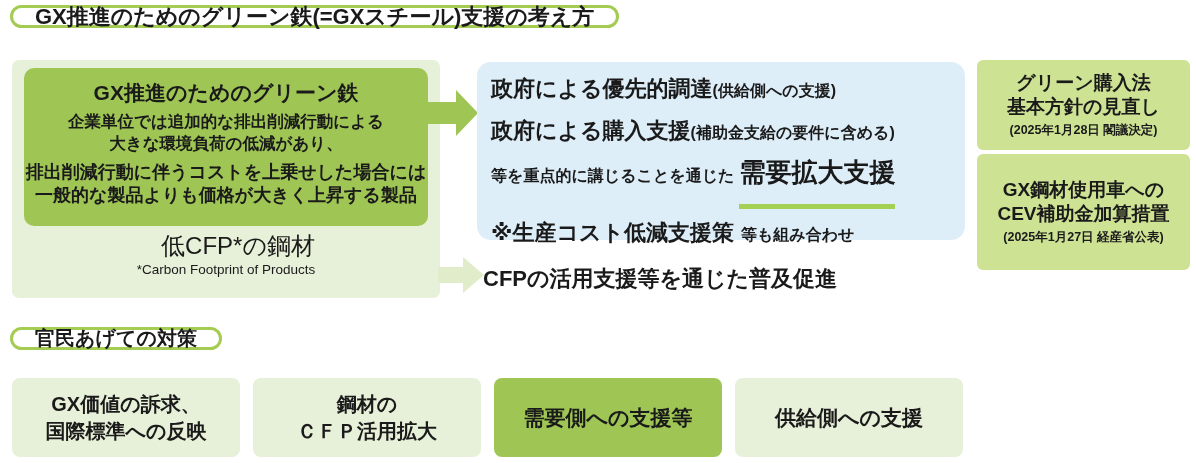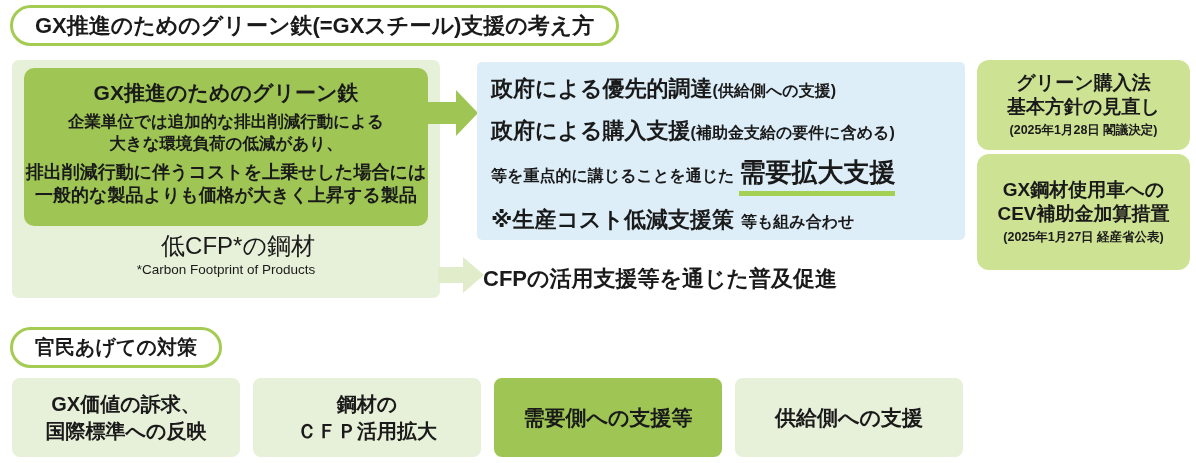--- a/index.html
+++ b/index.html
@@ -3,21 +3,21 @@
 <meta charset="utf-8">
 <style>
   html,body{margin:0;padding:0;background:#ffffff;}
   #page{
     position:relative;width:1196px;height:463px;background:#ffffff;
     font-family:"Liberation Sans","DejaVu Sans",sans-serif;color:#1a1a1a;
     overflow:hidden;
   }
   
   .pill{
-    position:absolute;box-sizing:border-box;height:41px;
+    position:absolute;box-sizing:border-box;height:23px;
     border:3px solid #a4cb52;border-radius:22px;background:#ffffff;
     display:inline-flex;align-items:center;padding:0 22px;
     font-weight:bold;white-space:nowrap;
   }
   #title-pill{left:10px;top:5px;font-size:22px;}
   #section-badge{left:10px;top:327px;font-size:20px;}
   
   #green-steel-panel{
     position:absolute;left:12px;top:60px;width:428px;height:238px;
     background:#e7f0d8;border-radius:7px;
@@ -39,42 +39,42 @@
   }
   
   .arrow-svg{position:absolute;display:block;}
   #main-arrow{left:428px;top:90px;}
   #main-arrow polygon{fill:#9fc655;}
   #light-arrow{left:438px;top:257px;}
   #light-arrow polygon{fill:#e1edca;}
   
   #support-box{
     position:absolute;left:477px;top:62px;width:488px;height:178px;
-    box-sizing:border-box;background:#ddeef9;border-radius:5px;
+    box-sizing:border-box;background:#ddeef9;border-radius:14px;
     padding:12px 0 0 14px;
   }
   .s-line{display:flex;align-items:baseline;white-space:nowrap;}
   .s-main{font-size:22px;font-weight:bold;}
   .s-sub{font-size:16px;font-weight:600;}
   #s-line2{margin-top:12px;}
   #s-line3{margin-top:9px;}
   .s-lead{font-size:16px;font-weight:600;}
   .s-emph{
     font-size:26px;font-weight:bold;margin-left:5px;
-    border-bottom:5px solid #a4d054;padding-bottom:1px;
+    border-bottom:5px solid #a4d054;padding-bottom:14px;
   }
   #s-line4{margin-top:9px;}
   .s-sub-gap{margin-left:7px;text-align:center;}
   
   #diffusion-text{
     position:absolute;left:483px;top:264px;font-size:22px;font-weight:600;white-space:nowrap;
   }
   
   .policy-note{
-    position:absolute;left:977px;width:213px;background:#cde293;border-radius:12px;
+    position:absolute;left:977px;width:213px;background:#cde293;border-radius:6px;
     display:flex;flex-direction:column;justify-content:center;
     text-align:center;
   }
   #policy-note-0{top:60px;height:90px;}
   #policy-note-1{top:154px;height:116px;}
   .pn-line{font-size:19px;font-weight:bold;line-height:1.25;white-space:nowrap;}
   .pn-note{font-size:12.5px;font-weight:600;margin-top:3px;white-space:nowrap;}
   
   .measure-box{
     position:absolute;top:378px;width:228px;height:79px;background:#e7f0d8;

